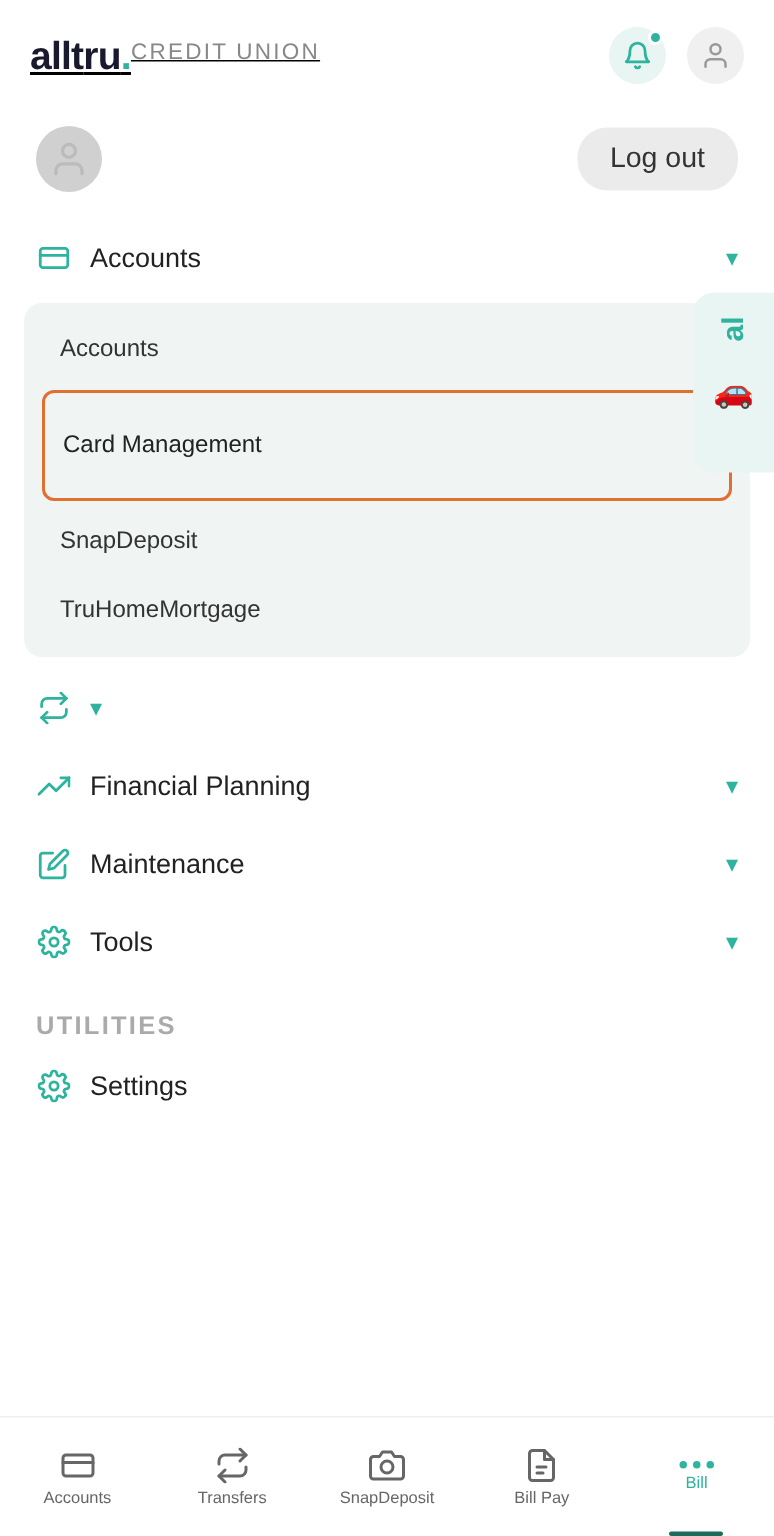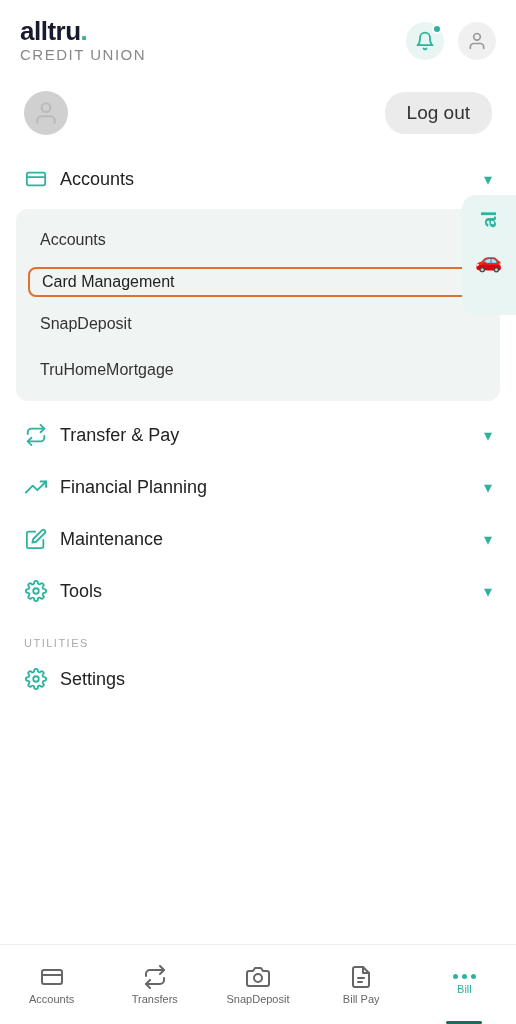--- a/index.html
+++ b/index.html
@@ -16,21 +16,22 @@
     
     .header {
       display: flex;
       align-items: center;
       justify-content: space-between;
       padding: 18px 20px 10px 20px;
       background: #fff;
     }
     .logo-container {
       display: flex;
-      flex-direction: column;
+      flex-direction: row;
+      text-decoration: underline;
     }
     .logo-text {
       font-size: 26px;
       font-weight: 800;
       color: #1a1a2e;
       letter-spacing: -0.5px;
       line-height: 1;
     }
     .logo-text span {
       color: #2db39e;
@@ -154,21 +155,21 @@
       padding: 14px 24px;
       font-size: 16px;
       color: #333;
       cursor: pointer;
       font-weight: 400;
     }
     .dropdown-item.active-item {
       border: 2.5px solid #e07030;
       border-radius: 8px;
       margin: 4px 12px;
-      padding: 4px 12px;
+      padding: 26px 12px;
       color: #222;
       font-weight: 500;
     }
 
     
     .slide-panel {
       position: absolute;
       right: 0;
       top: 195px;
       width: 54px;
@@ -189,22 +190,22 @@
       writing-mode: vertical-rl;
       transform: rotate(180deg);
     }
     .car-emoji {
       font-size: 22px;
       margin-top: 8px;
     }
 
     
     .section-label {
-      font-size: 11px;
-      font-weight: 400;
+      font-size: 17px;
+      font-weight: 700;
       color: #aaa;
       letter-spacing: 1.5px;
       text-transform: uppercase;
       padding: 12px 8px 4px 8px;
       margin-top: 8px;
     }
 
     
     .bottom-nav {
       position: fixed;
@@ -317,21 +318,20 @@
 
   <div class="nav-item">
     <div class="nav-icon">
       <svg width="22" height="22" viewBox="0 0 24 24" fill="none" stroke="#2db39e" stroke-width="2" stroke-linecap="round" stroke-linejoin="round">
         <polyline points="17 1 21 5 17 9"></polyline>
         <path d="M3 11V9a4 4 0 0 1 4-4h14"></path>
         <polyline points="7 23 3 19 7 15"></polyline>
         <path d="M21 13v2a4 4 0 0 1-4 4H3"></path>
       </svg>
     </div>
-    <span class="nav-item-label">Transfer &amp; Pay</span>
     <span class="nav-chevron">▾</span>
   </div>
 
   <div class="nav-item">
     <div class="nav-icon">
       <svg width="22" height="22" viewBox="0 0 24 24" fill="none" stroke="#2db39e" stroke-width="2" stroke-linecap="round" stroke-linejoin="round">
         <polyline points="23 6 13.5 15.5 8.5 10.5 1 18"></polyline>
         <polyline points="17 6 23 6 23 12"></polyline>
       </svg>
     </div>

